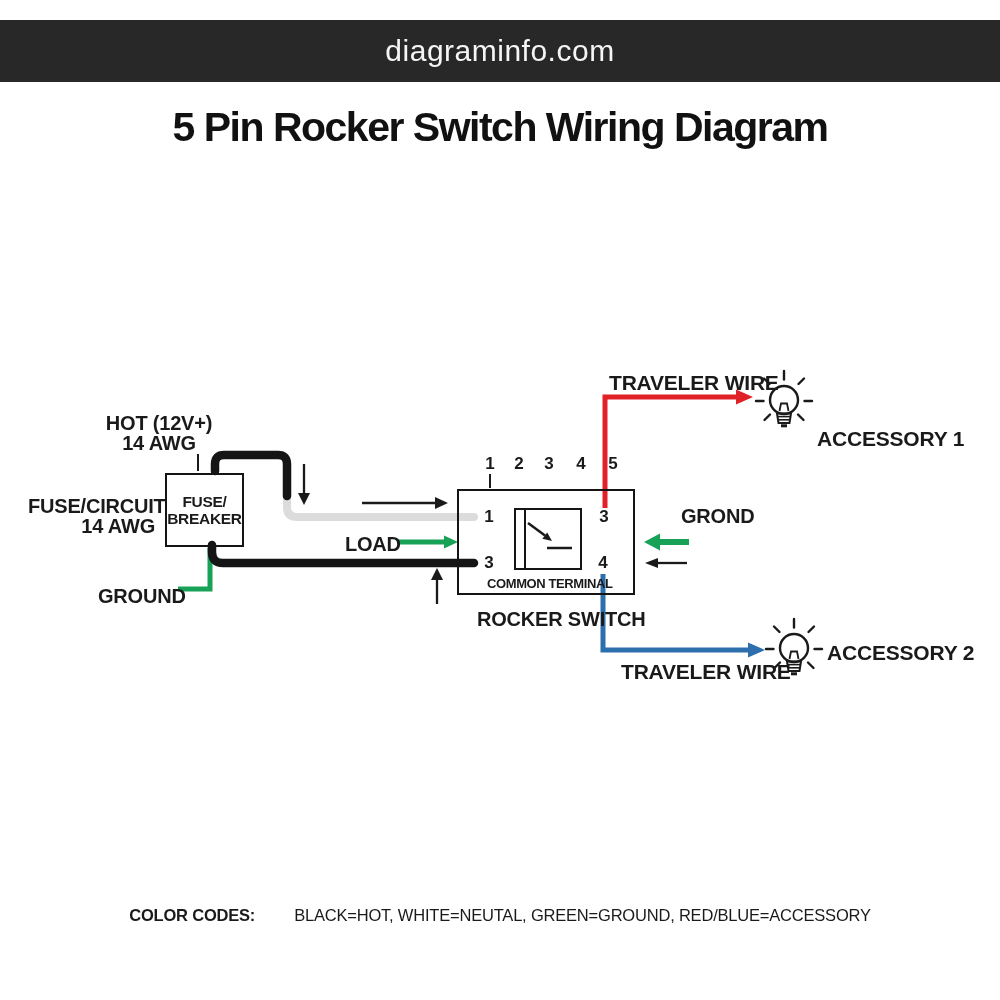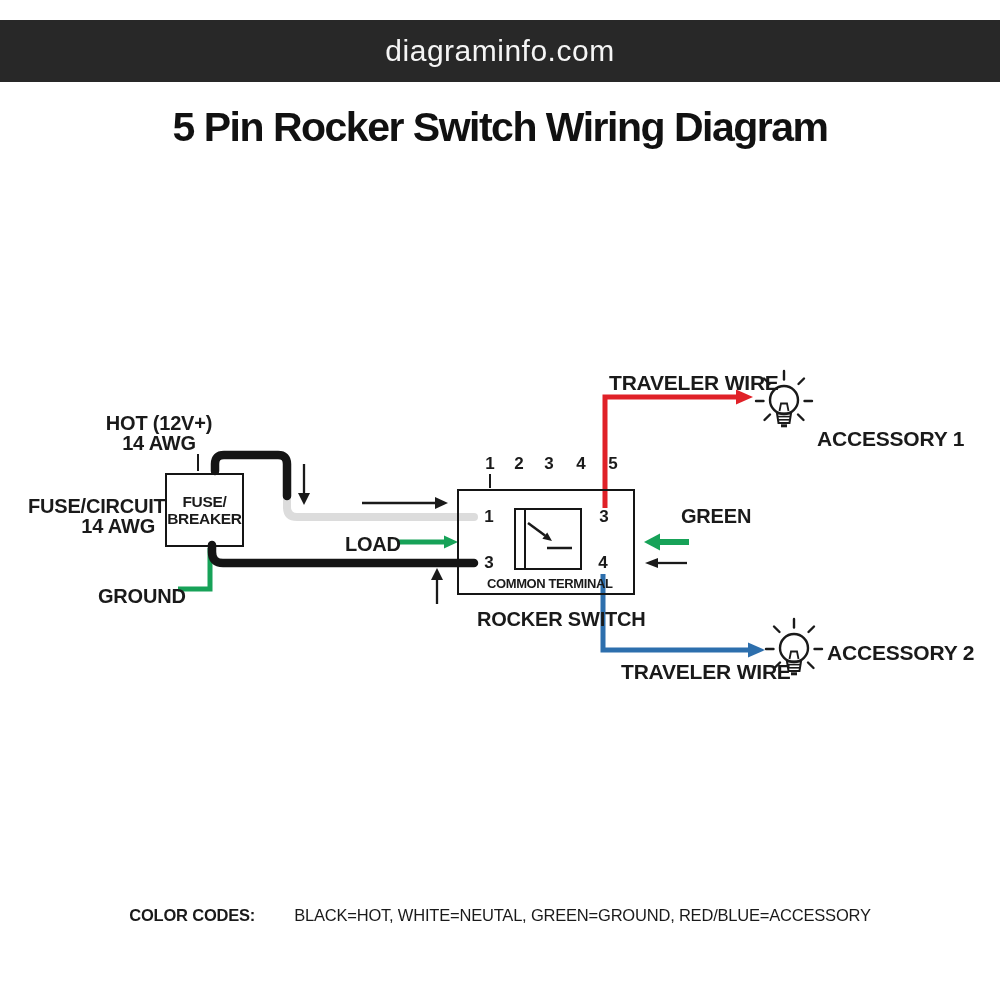--- a/index.html
+++ b/index.html
@@ -158,21 +158,21 @@
   <span class="pin" style="left:603px;top:454px;">5</span>
 
   <span class="pin" style="left:479px;top:507px;">1</span>
   <span class="pin" style="left:479px;top:553px;">3</span>
   <span class="pin" style="left:594px;top:507px;">3</span>
   <span class="pin" style="left:593px;top:553px;">4</span>
 
   <div class="common">COMMON TERMINAL</div>
   <div class="lbl" style="left:477px;top:608px;font-size:20px;">ROCKER SWITCH</div>
   <div class="lbl" style="left:345px;top:533px;">LOAD</div>
-  <div class="lbl" style="left:681px;top:505px;">GREEN</div>
+  <div class="lbl" style="left:681px;top:505px;">GROND</div>
 
   <div class="lbl small" style="left:609px;top:371px;">TRAVELER WIRE</div>
   <div class="lbl small" style="left:817px;top:391px;margin-top:36px;">ACCESSORY 1</div>
   <div class="lbl small" style="left:621px;top:660px;">TRAVELER WIRE</div>
   <div class="lbl small" style="left:827px;top:641px;">ACCESSORY 2</div>
 
   <div class="footer">
     <span class="prefix">COLOR CODES:</span>
     <span>BLACK=HOT, WHITE=NEUTAL, GREEN=GROUND, RED/BLUE=ACCESSORY</span>
   </div>

